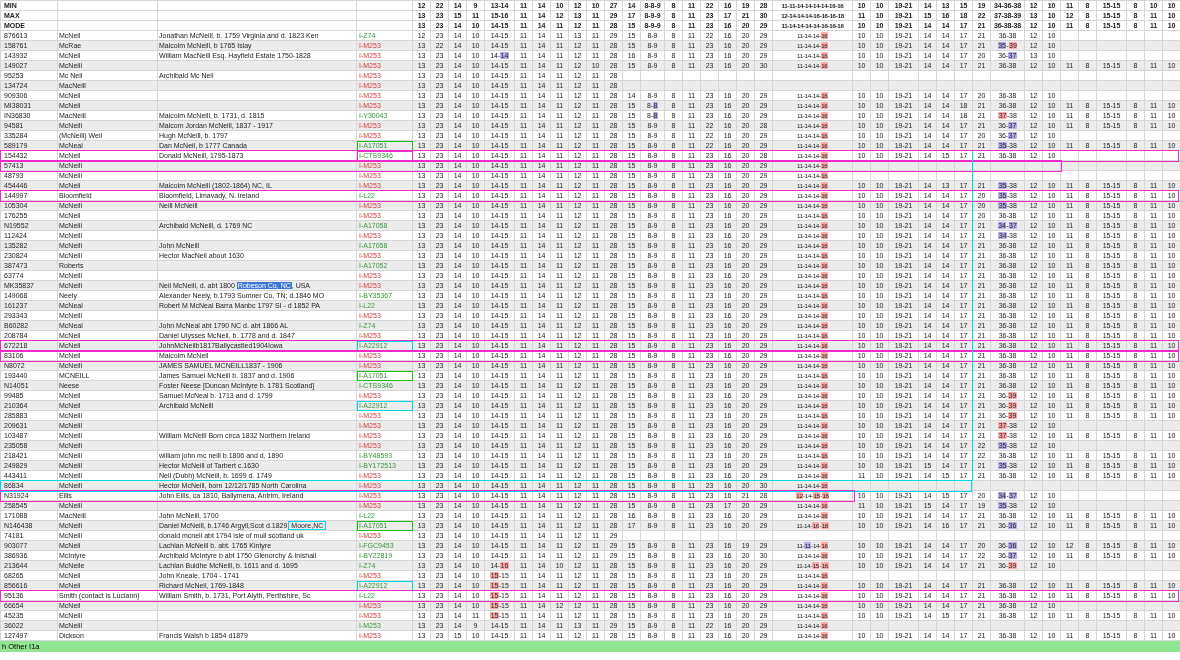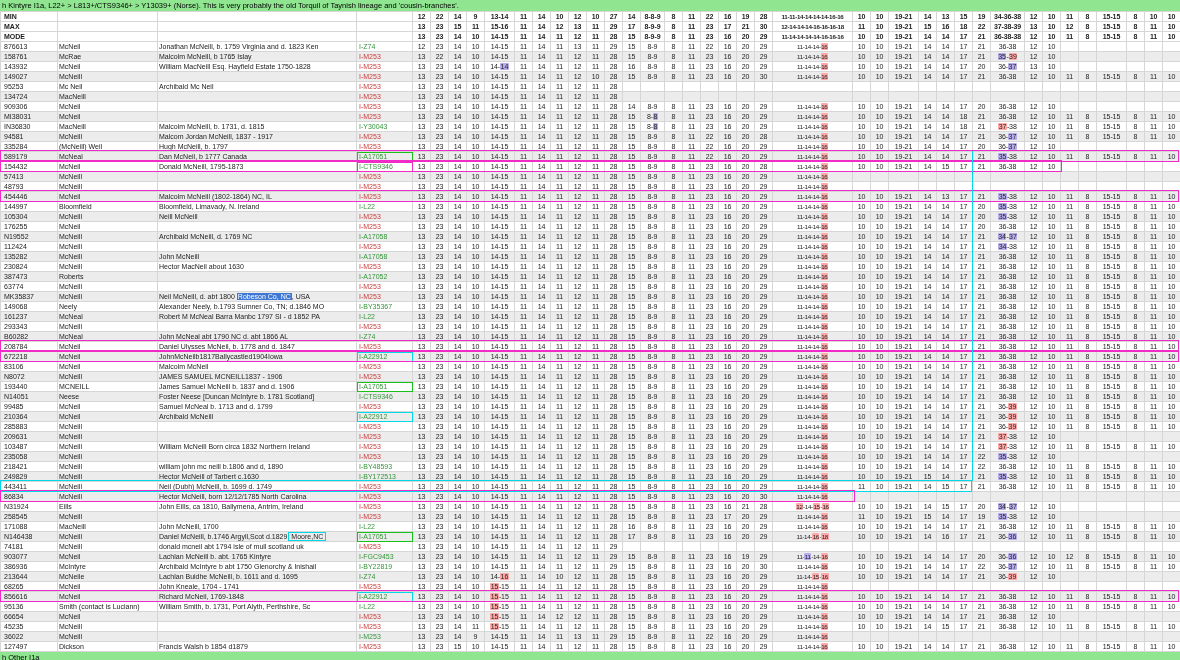--- a/index.html
+++ b/index.html
@@ -24,21 +24,20 @@
   .hb-cyan{outline:1.6px solid #00d8e8;outline-offset:-1px;}
   .hb-magenta{outline:1.6px solid #f02bc8;outline-offset:-1px;}
   .selblue{background:#3d77d6;color:#fff;padding:0 1px;}
   .cyanbox{outline:1.4px solid #00d8e8;outline-offset:0px;padding:0 2px;}
   .overlay{position:absolute;pointer-events:none;box-sizing:border-box;}
 </style>
 </head>
 <body>
 
 <div class="sheet">
-  <div class="bar" id="topbar" style="background:#90e690;">h Kintyre I1a, L22+ &gt; L813+/CTS9346+ &gt; Y13039+ (Norse). This is very probably the old Torquil of Taynish lineage and 'cousin-branches'.</div>
   <table>
     <colgroup id="cols">
         <col style="width: 57px;">
         <col style="width: 100px;">
         <col style="width: 199px;">
         <col style="width: 56px;">
         <col style="width: 18px;">
         <col style="width: 18px;">
         <col style="width: 18px;">
         <col style="width: 18px;">

